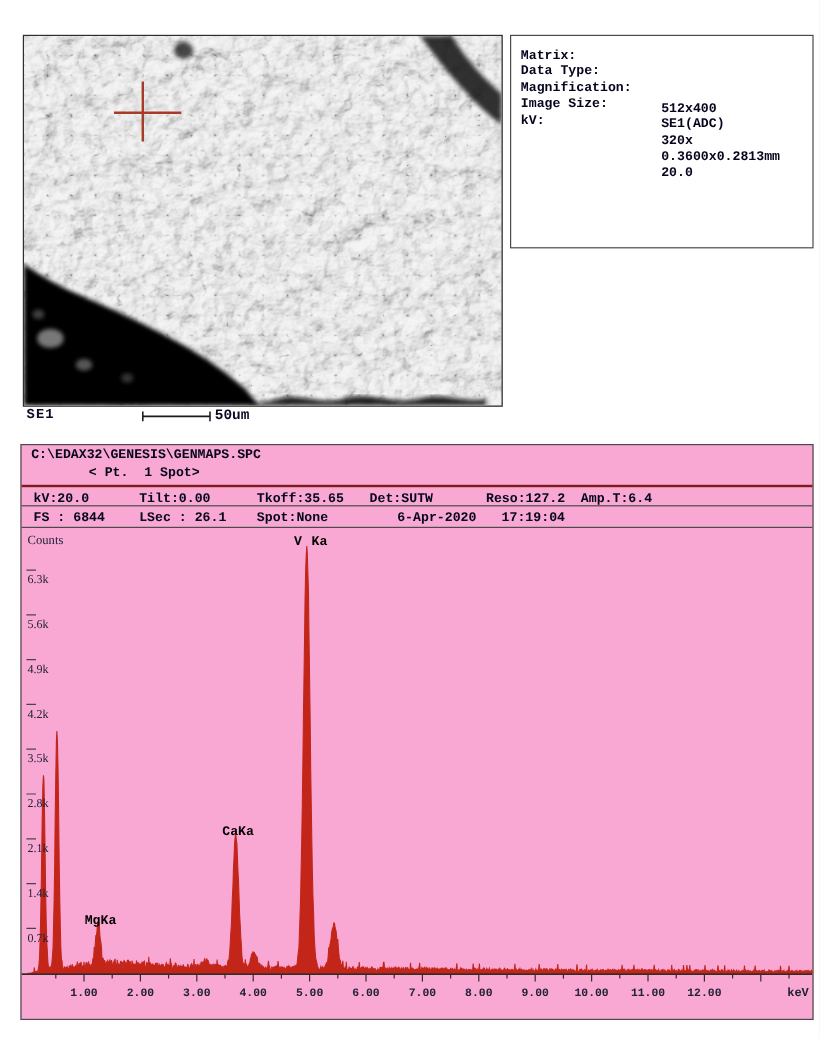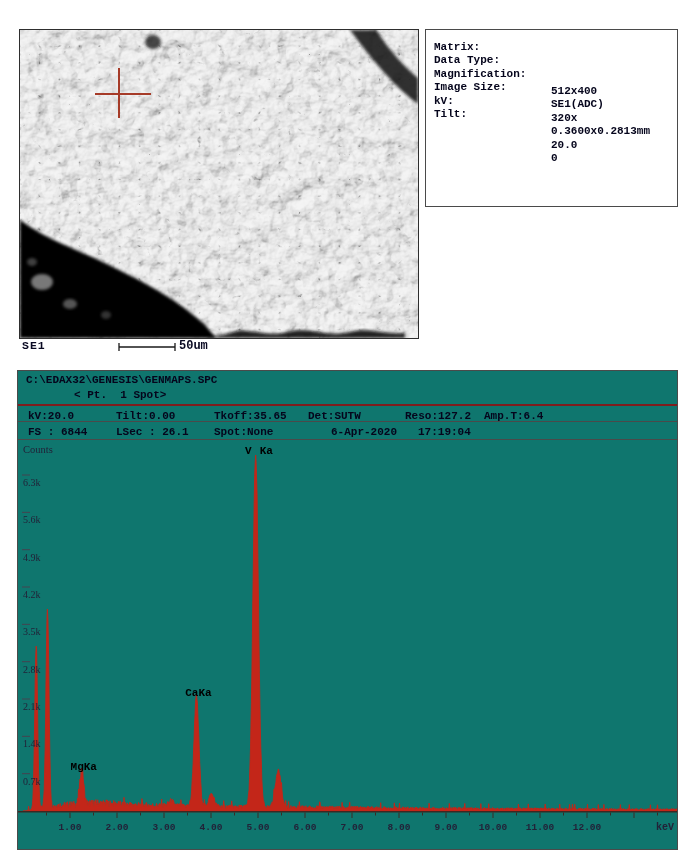--- a/index.html
+++ b/index.html
@@ -10,21 +10,21 @@
   .sem-caption{position:absolute;left:22px;top:339px;width:400px;height:16px;}
   .det-label{position:absolute;left:0;top:0;font:bold 11.5px "Liberation Mono",monospace;color:#0a0a23;letter-spacing:1px;}
   .scalebar-svg{position:absolute;left:96px;top:1px;}
   .scalebar-text{position:absolute;left:157px;top:0;font:bold 12px "Liberation Mono",monospace;color:#0a0a23;}
   
   .info-box{position:absolute;left:425px;top:29px;width:253px;height:178px;border:1px solid #4a4a4a;background:#fff;box-sizing:border-box;}
   .info-rows{position:absolute;left:8px;top:11px;right:4px;}
   .info-row{position:relative;height:13.4px;font:bold 11px "Liberation Mono",monospace;color:#05051c;white-space:pre;}
   .info-row .val{position:absolute;left:117px;top:0;margin-top:44px;}
   
-  .spectrum-panel{position:absolute;left:17px;top:370px;width:661px;height:480px;border:1px solid #4a4a4a;box-sizing:border-box;background:#0f766e;}
+  .spectrum-panel{position:absolute;left:17px;top:370px;width:661px;height:480px;border:1px solid #4a4a4a;box-sizing:border-box;background:#f9a8d4;}
   .sp-row{position:absolute;left:0;width:659px;font:bold 11px "Liberation Mono",monospace;color:#05051c;white-space:pre;}
   .sp-path{top:3px;left:8px;width:640px;}
   .sp-pt{top:18px;left:8px;width:640px;margin-left:48px;}
   .sp-acq{top:33px;height:16px;border-top:2px solid #7f1d1d;}
   .sp-status{top:50px;height:17px;border-top:1px solid #4a4a4a;}
   .sp-item{position:absolute;top:3.5px;}
   .spec-chart{position:absolute;left:0;top:68px;border-top:1px solid #4a4a4a;}
 </style>
 </head>
 <body>
@@ -86,21 +86,20 @@
     <span class="scalebar-text">50um</span>
   </div>
 
   <div class="info-box">
     <div class="info-rows" id="info-rows">
         <div class="info-row"><span>Matrix:</span><span class="val">512x400</span></div>
         <div class="info-row"><span>Data Type:</span><span class="val">SE1(ADC)</span></div>
         <div class="info-row"><span>Magnification:</span><span class="val">320x</span></div>
         <div class="info-row"><span>Image Size:</span><span class="val">0.3600x0.2813mm</span></div>
         <div class="info-row"><span>kV:</span><span class="val">20.0</span></div>
-        <div class="info-row"><span>Tilt:</span><span class="val">0</span></div>
       </div>
   </div>
 
   <div class="spectrum-panel">
     <div class="sp-row sp-path">C:\EDAX32\GENESIS\GENMAPS.SPC</div>
     <div class="sp-row sp-pt">&lt; Pt.  1 Spot&gt;</div>
     <div class="sp-row sp-acq" id="acq-row"><span class="sp-item" style="left: 10px;">kV:20.0</span><span class="sp-item" style="left: 98px;">Tilt:0.00</span><span class="sp-item" style="left: 196px;">Tkoff:35.65</span><span class="sp-item" style="left: 290px;">Det:SUTW</span><span class="sp-item" style="left: 387px;">Reso:127.2</span><span class="sp-item" style="left: 466px;">Amp.T:6.4</span></div>
     <div class="sp-row sp-status" id="status-row"><span class="sp-item" style="left: 10px;">FS : 6844</span><span class="sp-item" style="left: 98px;">LSec : 26.1</span><span class="sp-item" style="left: 196px;">Spot:None</span><span class="sp-item" style="left: 313px;">6-Apr-2020</span><span class="sp-item" style="left: 400px;">17:19:04</span></div>
     <svg class="spec-chart" id="spec-chart" width="659" height="411">
         <path d="M5.0,371L5.0,371.0L5.5,371.0L5.9,371.0L6.4,371.0L6.9,371.0L7.3,371.0L7.8,370.9L8.3,370.8L8.8,370.7L9.2,370.4L9.7,370.3L10.2,370.6L10.6,366.2L11.1,369.9L11.6,370.1L12.1,369.5L12.5,369.8L13.0,369.3L13.5,369.2L13.9,367.3L14.4,364.7L14.9,358.3L15.3,347.3L15.8,329.2L16.3,302.4L16.8,270.2L17.2,239.6L17.7,215.6L18.2,206.1L18.6,209.7L19.1,237.5L19.6,270.2L20.0,301.5L20.5,328.3L21.0,345.7L21.4,351.9L21.9,361.7L22.4,366.0L22.9,366.1L23.3,367.0L23.8,365.7L24.3,367.0L24.7,366.9L25.2,362.8L25.7,357.4L26.2,349.9L26.6,333.0L27.1,310.2L27.6,278.2L28.0,240.5L28.5,206.1L29.0,177.5L29.4,169.1L29.9,179.1L30.4,202.6L30.9,239.5L31.3,277.3L31.8,309.0L32.3,333.8L32.7,349.8L33.2,359.5L33.7,360.8L34.1,366.9L34.6,367.5L35.1,367.9L35.5,365.3L36.0,367.1L36.5,366.3L37.0,366.6L37.4,366.3L37.9,365.5L38.4,367.3L38.8,368.0L39.3,367.1L39.8,364.7L40.3,367.2L40.7,364.0L41.2,366.9L41.7,367.7L42.1,363.5L42.6,365.3L43.1,367.4L43.5,366.2L44.0,367.3L44.5,365.5L44.9,364.8L45.4,365.6L45.9,365.1L46.4,362.0L46.8,362.7L47.3,366.9L47.8,364.4L48.2,363.1L48.7,362.8L49.2,362.9L49.6,361.7L50.1,366.8L50.6,367.4L51.1,364.5L51.5,366.0L52.0,361.5L52.5,367.2L52.9,366.6L53.4,364.3L53.9,361.7L54.4,365.3L54.8,363.8L55.3,362.8L55.8,361.2L56.2,366.2L56.7,363.2L57.2,367.2L57.6,367.2L58.1,363.7L58.6,363.6L59.0,362.7L59.5,358.3L60.0,359.9L60.5,349.2L60.9,354.2L61.4,346.0L61.9,339.2L62.3,340.1L62.8,336.4L63.3,328.1L63.8,330.0L64.2,331.8L64.7,329.6L65.2,338.8L65.6,342.9L66.1,345.3L66.6,350.2L67.0,359.6L67.5,358.4L68.0,358.5L68.5,364.7L68.9,360.5L69.4,360.7L69.9,365.6L70.3,363.9L70.8,361.4L71.3,361.4L71.7,360.6L72.2,366.6L72.7,361.7L73.1,360.8L73.6,360.0L74.1,362.5L74.6,363.4L75.0,360.1L75.5,367.0L76.0,366.5L76.4,361.5L76.9,363.0L77.4,360.1L77.9,359.6L78.3,362.9L78.8,365.0L79.3,364.4L79.7,359.8L80.2,362.6L80.7,366.4L81.1,362.9L81.6,365.6L82.1,363.5L82.5,361.3L83.0,361.2L83.5,363.1L84.0,361.8L84.4,366.9L84.9,361.5L85.4,360.5L85.8,361.0L86.3,363.3L86.8,362.3L87.3,365.8L87.7,364.2L88.2,359.8L88.7,364.6L89.1,359.9L89.6,363.7L90.1,362.0L90.5,361.1L91.0,367.3L91.5,366.7L92.0,360.6L92.4,362.0L92.9,364.0L93.4,366.3L93.8,362.9L94.3,366.0L94.8,363.3L95.2,366.7L95.7,360.4L96.2,362.9L96.6,365.2L97.1,361.8L97.6,366.3L98.1,364.1L98.5,363.3L99.0,366.2L99.5,363.8L99.9,364.9L100.4,361.4L100.9,363.1L101.3,365.7L101.8,361.4L102.3,360.9L102.8,364.7L103.2,365.7L103.7,366.1L104.2,362.1L104.6,362.2L105.1,363.6L105.6,366.1L106.0,357.3L106.5,366.9L107.0,361.9L107.5,365.3L107.9,363.6L108.4,364.5L108.9,365.8L109.3,362.9L109.8,364.6L110.3,364.5L110.8,367.3L111.2,364.6L111.7,362.4L112.2,365.3L112.6,362.4L113.1,364.3L113.6,363.2L114.0,365.4L114.5,365.7L115.0,364.1L115.5,366.4L115.9,365.4L116.4,364.0L116.9,365.5L117.3,363.8L117.8,363.7L118.3,365.0L118.7,367.3L119.2,365.8L119.7,365.9L120.2,363.5L120.6,362.4L121.1,364.8L121.6,364.6L122.0,363.6L122.5,366.2L123.0,364.3L123.4,367.8L123.9,358.6L124.4,362.5L124.8,363.1L125.3,366.0L125.8,367.0L126.3,366.2L126.7,364.5L127.2,367.9L127.7,364.6L128.1,362.5L128.6,362.8L129.1,365.3L129.6,368.0L130.0,366.7L130.5,364.6L131.0,364.5L131.4,365.8L131.9,366.7L132.4,365.1L132.8,366.6L133.3,365.2L133.8,365.4L134.3,365.6L134.7,363.6L135.2,365.7L135.7,366.8L136.1,366.0L136.6,367.5L137.1,366.2L137.5,366.7L138.0,366.2L138.5,363.3L139.0,365.2L139.4,366.3L139.9,366.9L140.4,366.2L140.8,364.4L141.3,365.3L141.8,363.3L142.2,364.2L142.7,365.1L143.2,366.5L143.7,359.1L144.1,368.1L144.6,366.6L145.1,363.4L145.5,367.4L146.0,366.6L146.5,363.3L146.9,365.6L147.4,364.9L147.9,364.0L148.3,366.4L148.8,365.5L149.3,363.0L149.8,361.4L150.2,363.5L150.7,362.0L151.2,362.6L151.6,362.3L152.1,360.5L152.6,358.5L153.0,363.0L153.5,362.9L154.0,359.2L154.5,359.4L154.9,360.5L155.4,360.5L155.9,361.9L156.3,364.7L156.8,363.9L157.3,365.7L157.8,363.9L158.2,364.1L158.7,364.7L159.2,363.9L159.6,363.6L160.1,366.3L160.6,364.4L161.0,363.8L161.5,366.8L162.0,363.5L162.5,366.7L162.9,359.7L163.4,365.5L163.9,363.8L164.3,364.0L164.8,364.7L165.3,366.9L165.7,364.1L166.2,366.1L166.7,365.7L167.2,365.6L167.6,367.5L168.1,367.2L168.6,365.1L169.0,364.9L169.5,366.1L170.0,364.2L170.4,366.1L170.9,365.7L171.4,364.6L171.8,361.1L172.3,360.0L172.8,359.9L173.3,354.9L173.7,349.4L174.2,339.8L174.7,332.6L175.1,323.8L175.6,308.4L176.1,299.0L176.5,284.7L177.0,275.3L177.5,262.6L178.0,257.5L178.4,254.6L178.9,259.4L179.4,262.6L179.8,273.0L180.3,285.8L180.8,295.2L181.3,310.4L181.7,322.4L182.2,330.8L182.7,341.8L183.1,346.9L183.6,356.8L184.1,360.8L184.5,362.4L185.0,365.0L185.5,362.9L186.0,366.1L186.4,359.5L186.9,364.7L187.4,363.8L187.8,364.9L188.3,365.9L188.8,365.2L189.2,364.4L189.7,363.2L190.2,362.3L190.7,358.8L191.1,358.0L191.6,355.4L192.1,354.6L192.5,356.6L193.0,353.2L193.5,353.7L193.9,353.8L194.4,355.0L194.9,355.4L195.3,359.1L195.8,357.0L196.3,357.9L196.8,361.2L197.2,362.8L197.7,364.6L198.2,362.9L198.6,363.1L199.1,366.3L199.6,365.1L200.1,364.2L200.5,365.0L201.0,366.2L201.5,365.7L201.9,367.1L202.4,366.9L202.9,367.2L203.3,365.5L203.8,368.6L204.3,367.3L204.8,366.1L205.2,365.0L205.7,360.7L206.2,365.2L206.6,365.1L207.1,368.5L207.6,368.3L208.0,367.7L208.5,365.5L209.0,368.6L209.4,366.2L209.9,366.0L210.4,365.7L210.9,365.7L211.3,367.8L211.8,364.9L212.3,368.7L212.7,365.1L213.2,365.6L213.7,360.9L214.2,365.3L214.6,365.6L215.1,367.0L215.6,368.5L216.0,365.9L216.5,366.5L217.0,365.7L217.4,365.9L217.9,366.0L218.4,366.9L218.8,367.8L219.3,366.4L219.8,367.2L220.3,368.3L220.7,367.6L221.2,364.9L221.7,366.9L222.1,366.2L222.6,365.0L223.1,367.5L223.6,365.1L224.0,368.8L224.5,367.1L225.0,366.1L225.4,365.9L225.9,365.6L226.4,365.3L226.8,365.5L227.3,366.6L227.8,364.8L228.3,365.6L228.7,364.5L229.2,365.0L229.7,362.1L230.1,358.2L230.6,353.3L231.1,349.8L231.5,338.5L232.0,324.0L232.5,307.9L232.9,286.5L233.4,262.7L233.9,231.8L234.4,196.2L234.8,160.8L235.3,126.8L235.8,91.1L236.2,60.4L236.7,35.4L237.2,22.5L237.7,15.1L238.1,21.9L238.6,38.1L239.1,55.2L239.5,90.6L240.0,125.3L240.5,162.1L240.9,199.1L241.4,232.7L241.9,263.1L242.3,286.5L242.8,307.6L243.3,320.2L243.8,339.1L244.2,346.2L244.7,354.0L245.2,359.2L245.6,360.5L246.1,362.5L246.6,365.7L247.1,366.1L247.5,368.0L248.0,367.8L248.5,368.5L248.9,367.1L249.4,365.4L249.9,367.4L250.3,366.9L250.8,365.8L251.3,367.6L251.8,366.9L252.2,365.5L252.7,367.8L253.2,363.7L253.6,365.2L254.1,361.8L254.6,363.7L255.0,361.8L255.5,357.0L256.0,349.3L256.4,352.1L256.9,347.7L257.4,345.0L257.9,342.4L258.3,337.7L258.8,334.8L259.3,333.4L259.7,332.2L260.2,329.1L260.7,329.3L261.2,332.4L261.6,334.6L262.1,336.0L262.6,341.7L263.0,344.3L263.5,342.5L264.0,350.2L264.4,354.8L264.9,359.7L265.4,359.8L265.8,361.5L266.3,363.9L266.8,364.1L267.3,364.0L267.7,360.6L268.2,367.2L268.7,367.1L269.1,368.4L269.6,365.5L270.1,368.2L270.6,361.5L271.0,367.3L271.5,368.5L272.0,368.0L272.4,368.8L272.9,365.5L273.4,367.7L273.8,368.0L274.3,366.8L274.8,367.2L275.3,367.4L275.7,366.3L276.2,368.6L276.7,366.4L277.1,367.7L277.6,367.7L278.1,367.4L278.5,368.6L279.0,368.1L279.5,367.6L279.9,365.6L280.4,367.9L280.9,366.5L281.4,361.7L281.8,366.0L282.3,367.2L282.8,368.2L283.2,366.2L283.7,366.0L284.2,365.7L284.7,366.0L285.1,365.8L285.6,367.8L286.1,368.1L286.5,366.6L287.0,367.4L287.5,367.5L287.9,365.7L288.4,367.9L288.9,367.4L289.3,367.8L289.8,368.2L290.3,366.8L290.8,367.0L291.2,368.3L291.7,365.8L292.2,366.1L292.6,366.6L293.1,368.3L293.6,367.4L294.1,367.4L294.5,367.2L295.0,367.5L295.5,369.1L295.9,369.0L296.4,369.1L296.9,367.4L297.3,368.9L297.8,368.0L298.3,368.6L298.8,365.7L299.2,368.6L299.7,366.1L300.2,366.2L300.6,366.6L301.1,366.2L301.6,361.9L302.0,361.9L302.5,367.1L303.0,368.5L303.4,366.4L303.9,368.9L304.4,368.1L304.9,366.4L305.3,368.2L305.8,368.8L306.3,366.5L306.7,367.7L307.2,367.8L307.7,366.9L308.2,368.0L308.6,366.5L309.1,367.4L309.6,367.1L310.0,366.8L310.5,369.1L311.0,366.5L311.4,367.7L311.9,365.9L312.4,366.8L312.8,367.6L313.3,367.5L313.8,366.2L314.3,366.0L314.7,366.6L315.2,366.8L315.7,368.3L316.1,368.7L316.6,366.9L317.1,368.2L317.6,367.3L318.0,366.4L318.5,367.2L319.0,368.8L319.4,368.4L319.9,366.0L320.4,368.9L320.8,367.6L321.3,366.2L321.8,366.5L322.3,368.0L322.7,368.0L323.2,368.3L323.7,367.6L324.1,362.3L324.6,367.9L325.1,368.5L325.5,366.3L326.0,368.8L326.5,367.5L326.9,367.9L327.4,368.2L327.9,368.1L328.4,368.2L328.8,367.5L329.3,367.5L329.8,368.1L330.2,368.1L330.7,366.6L331.2,366.8L331.7,362.3L332.1,367.4L332.6,367.6L333.1,368.5L333.5,366.3L334.0,367.0L334.5,366.7L334.9,368.4L335.4,367.1L335.9,366.3L336.3,369.0L336.8,366.9L337.3,366.2L337.8,367.9L338.2,366.5L338.7,369.0L339.2,368.4L339.6,366.2L340.1,368.7L340.6,367.7L341.1,367.6L341.5,369.3L342.0,366.6L342.5,366.7L342.9,366.7L343.4,367.5L343.9,368.0L344.3,366.8L344.8,368.7L345.3,367.3L345.8,369.3L346.2,367.4L346.7,366.9L347.2,368.1L347.6,368.3L348.1,367.5L348.6,367.9L349.0,368.6L349.5,366.5L350.0,369.1L350.4,366.4L350.9,367.8L351.4,367.4L351.9,369.3L352.3,366.9L352.8,367.5L353.3,367.3L353.7,366.5L354.2,366.7L354.7,368.4L355.2,367.9L355.6,368.1L356.1,368.5L356.6,368.0L357.0,368.1L357.5,367.1L358.0,368.3L358.4,368.6L358.9,366.6L359.4,369.1L359.8,368.9L360.3,367.7L360.8,367.5L361.3,368.7L361.7,369.0L362.2,366.8L362.7,362.7L363.1,368.2L363.6,369.2L364.1,368.4L364.6,369.4L365.0,368.1L365.5,367.6L366.0,366.5L366.4,366.9L366.9,367.2L367.4,368.2L367.8,367.6L368.3,369.4L368.8,367.8L369.3,368.8L369.7,369.2L370.2,368.0L370.7,367.6L371.1,369.2L371.6,369.2L372.1,368.1L372.5,367.8L373.0,368.3L373.5,368.0L373.9,369.5L374.4,368.2L374.9,369.4L375.4,368.3L375.8,369.1L376.3,362.9L376.8,368.3L377.2,366.8L377.7,366.8L378.2,367.5L378.7,367.4L379.1,369.2L379.6,369.1L380.1,367.8L380.5,369.5L381.0,368.3L381.5,363.0L381.9,367.9L382.4,368.6L382.9,368.2L383.4,368.0L383.8,368.5L384.3,368.1L384.8,366.8L385.2,367.8L385.7,367.0L386.2,368.5L386.6,368.4L387.1,369.2L387.6,367.2L388.1,368.8L388.5,367.8L389.0,368.3L389.5,367.7L389.9,366.8L390.4,369.2L390.9,369.5L391.3,368.6L391.8,368.0L392.3,369.4L392.8,367.1L393.2,369.3L393.7,368.5L394.2,367.5L394.6,367.5L395.1,367.6L395.6,369.0L396.0,368.1L396.5,369.5L397.0,369.2L397.4,367.1L397.9,369.4L398.4,367.2L398.9,368.5L399.3,367.8L399.8,369.1L400.3,368.7L400.7,368.7L401.2,368.3L401.7,368.9L402.1,367.4L402.6,366.9L403.1,368.4L403.6,369.3L404.0,368.6L404.5,367.6L405.0,367.3L405.4,367.8L405.9,369.3L406.4,368.2L406.9,368.3L407.3,369.2L407.8,368.2L408.3,367.9L408.7,368.4L409.2,367.9L409.7,368.4L410.1,368.5L410.6,368.7L411.1,363.2L411.6,368.5L412.0,369.4L412.5,368.1L413.0,369.6L413.4,369.4L413.9,368.0L414.4,367.6L414.8,368.8L415.3,367.2L415.8,369.4L416.3,368.4L416.7,367.7L417.2,368.4L417.7,369.2L418.1,368.9L418.6,368.2L419.1,369.3L419.5,368.6L420.0,369.4L420.5,368.8L420.9,368.4L421.4,369.2L421.9,368.8L422.4,368.7L422.8,367.9L423.3,368.2L423.8,368.8L424.2,368.5L424.7,367.2L425.2,368.7L425.6,369.0L426.1,367.8L426.6,369.4L427.1,369.6L427.5,368.9L428.0,369.1L428.5,367.6L428.9,369.2L429.4,368.4L429.9,368.5L430.4,368.5L430.8,368.5L431.3,363.4L431.8,367.3L432.2,368.8L432.7,368.1L433.2,367.6L433.6,368.2L434.1,369.6L434.6,368.5L435.1,367.3L435.5,367.6L436.0,367.3L436.5,369.1L436.9,368.1L437.4,367.2L437.9,367.5L438.3,368.0L438.8,368.6L439.3,369.3L439.8,369.4L440.2,367.5L440.7,368.3L441.2,367.5L441.6,368.4L442.1,367.6L442.6,368.2L443.0,368.1L443.5,369.3L444.0,369.0L444.4,369.2L444.9,367.5L445.4,367.7L445.9,368.2L446.3,368.2L446.8,363.4L447.3,368.7L447.7,368.2L448.2,367.9L448.7,369.1L449.1,369.3L449.6,368.0L450.1,367.6L450.6,368.6L451.0,368.3L451.5,368.1L452.0,368.1L452.4,367.8L452.9,368.2L453.4,369.1L453.9,367.4L454.3,369.2L454.8,369.3L455.3,369.1L455.7,368.0L456.2,369.0L456.7,368.3L457.1,369.0L457.6,367.5L458.1,368.2L458.6,369.0L459.0,369.5L459.5,367.9L460.0,368.4L460.4,368.5L460.9,369.4L461.4,369.3L461.8,369.1L462.3,368.7L462.8,363.6L463.3,368.4L463.7,369.6L464.2,369.3L464.7,369.7L465.1,368.0L465.6,368.3L466.1,367.6L466.5,367.5L467.0,368.8L467.5,368.6L467.9,369.2L468.4,369.4L468.9,368.0L469.4,368.4L469.8,368.9L470.3,368.9L470.8,363.7L471.2,369.5L471.7,369.4L472.2,368.9L472.6,368.4L473.1,368.7L473.6,368.8L474.1,369.8L474.5,367.5L475.0,369.3L475.5,369.6L475.9,368.0L476.4,369.1L476.9,369.4L477.4,369.2L477.8,368.7L478.3,369.3L478.8,368.5L479.2,369.2L479.7,367.9L480.2,369.4L480.6,369.1L481.1,369.4L481.6,368.9L482.1,369.0L482.5,368.2L483.0,369.2L483.5,369.0L483.9,368.0L484.4,368.1L484.9,368.0L485.3,369.7L485.8,369.2L486.3,368.7L486.8,368.5L487.2,369.2L487.7,368.6L488.2,368.6L488.6,367.8L489.1,369.4L489.6,368.2L490.0,368.4L490.5,368.0L491.0,368.4L491.4,368.7L491.9,368.5L492.4,367.8L492.9,368.9L493.3,368.9L493.8,367.8L494.3,367.9L494.7,369.6L495.2,368.7L495.7,369.8L496.1,368.6L496.6,368.8L497.1,368.8L497.6,368.1L498.0,369.2L498.5,369.3L499.0,368.1L499.4,368.6L499.9,369.6L500.4,364.0L500.9,368.8L501.3,367.7L501.8,367.9L502.3,369.2L502.7,367.9L503.2,369.5L503.7,369.5L504.1,369.8L504.6,368.4L505.1,369.3L505.6,367.8L506.0,368.4L506.5,368.3L507.0,368.4L507.4,368.8L507.9,368.2L508.4,368.7L508.8,368.5L509.3,367.9L509.8,369.8L510.3,363.9L510.7,368.6L511.2,368.3L511.7,368.1L512.1,369.4L512.6,368.6L513.1,367.8L513.5,368.5L514.0,368.9L514.5,368.0L515.0,369.6L515.4,368.8L515.9,369.6L516.4,367.8L516.8,369.0L517.3,367.8L517.8,369.5L518.2,369.4L518.7,368.2L519.2,368.1L519.6,369.0L520.1,368.1L520.6,368.5L521.1,369.5L521.5,368.7L522.0,368.3L522.5,368.2L522.9,367.8L523.4,368.2L523.9,369.5L524.4,368.2L524.8,368.1L525.3,368.6L525.8,369.7L526.2,368.1L526.7,367.9L527.2,364.0L527.6,368.2L528.1,368.0L528.6,368.4L529.1,368.7L529.5,369.6L530.0,368.8L530.5,369.2L530.9,367.9L531.4,369.4L531.9,369.8L532.3,369.9L532.8,368.8L533.3,369.9L533.8,368.0L534.2,368.2L534.7,369.5L535.2,368.2L535.6,369.5L536.1,368.6L536.6,369.2L537.0,369.7L537.5,369.6L538.0,369.2L538.4,368.3L538.9,368.4L539.4,368.3L539.9,368.5L540.3,369.1L540.8,369.1L541.3,369.6L541.7,364.1L542.2,368.3L542.7,368.8L543.1,368.5L543.6,369.7L544.1,368.2L544.6,369.5L545.0,369.4L545.5,368.8L546.0,369.9L546.4,369.2L546.9,369.2L547.4,367.9L547.9,368.3L548.3,368.4L548.8,369.1L549.3,369.9L549.7,369.8L550.2,368.6L550.7,369.9L551.1,369.1L551.6,364.3L552.1,368.9L552.6,368.9L553.0,368.8L553.5,369.0L554.0,369.2L554.4,364.2L554.9,368.1L555.4,368.1L555.8,368.2L556.3,369.2L556.8,364.3L557.3,369.7L557.7,368.7L558.2,369.0L558.7,369.4L559.1,369.9L559.6,369.7L560.1,369.4L560.5,368.6L561.0,368.8L561.5,368.2L561.9,369.8L562.4,368.1L562.9,368.2L563.4,369.8L563.8,369.5L564.3,368.3L564.8,369.3L565.2,369.7L565.7,369.4L566.2,368.6L566.6,369.1L567.1,369.5L567.6,368.2L568.1,368.3L568.5,369.5L569.0,369.8L569.5,364.3L569.9,369.0L570.4,369.4L570.9,368.6L571.4,369.2L571.8,369.1L572.3,369.4L572.8,369.0L573.2,369.7L573.7,370.0L574.2,368.3L574.6,368.3L575.1,369.4L575.6,368.1L576.1,369.3L576.5,369.8L577.0,368.2L577.5,368.9L577.9,369.8L578.4,369.3L578.9,370.0L579.3,369.4L579.8,368.9L580.3,364.5L580.8,368.4L581.2,368.8L581.7,369.0L582.2,370.0L582.6,369.5L583.1,368.3L583.6,369.2L584.0,368.4L584.5,369.3L585.0,369.8L585.4,369.5L585.9,364.4L586.4,369.9L586.9,369.5L587.3,369.3L587.8,369.4L588.3,369.7L588.7,368.4L589.2,369.6L589.7,368.7L590.1,369.4L590.6,369.7L591.1,369.3L591.6,368.3L592.0,369.4L592.5,369.1L593.0,370.0L593.4,368.2L593.9,369.0L594.4,369.3L594.9,369.8L595.3,369.4L595.8,368.5L596.3,369.4L596.7,369.7L597.2,369.8L597.7,368.8L598.1,369.6L598.6,369.9L599.1,369.5L599.6,369.2L600.0,369.2L600.5,368.7L601.0,369.6L601.4,369.0L601.9,369.4L602.4,364.6L602.8,369.2L603.3,368.4L603.8,369.7L604.3,368.9L604.7,369.2L605.2,369.0L605.7,368.6L606.1,369.2L606.6,369.5L607.1,369.2L607.5,369.1L608.0,369.6L608.5,370.1L608.9,369.6L609.4,369.9L609.9,368.4L610.4,368.8L610.8,369.1L611.3,364.6L611.8,369.2L612.2,369.4L612.7,368.9L613.2,369.6L613.6,369.6L614.1,368.9L614.6,368.7L615.1,369.5L615.5,369.4L616.0,369.5L616.5,368.9L616.9,369.3L617.4,368.7L617.9,368.9L618.4,369.7L618.8,368.5L619.3,369.8L619.8,369.6L620.2,369.9L620.7,369.9L621.2,369.5L621.6,370.0L622.1,370.1L622.6,368.6L623.1,369.6L623.5,368.6L624.0,369.7L624.5,369.2L624.9,368.8L625.4,369.2L625.9,369.7L626.3,369.9L626.8,369.9L627.3,369.6L627.8,368.8L628.2,369.6L628.7,369.8L629.2,369.1L629.6,368.7L630.1,370.1L630.6,368.8L631.0,368.7L631.5,369.2L632.0,369.2L632.4,364.8L632.9,369.1L633.4,369.6L633.9,369.1L634.3,370.0L634.8,369.2L635.3,368.6L635.7,370.1L636.2,369.9L636.7,369.6L637.1,369.5L637.6,369.2L638.1,369.0L638.6,368.6L639.0,369.4L639.5,364.8L640.0,369.3L640.4,369.2L640.9,370.1L641.4,369.2L641.9,368.7L642.3,369.0L642.8,369.3L643.3,369.6L643.7,369.5L644.2,369.2L644.7,369.2L645.1,369.2L645.6,369.8L646.1,368.7L646.6,370.1L647.0,370.0L647.5,369.4L648.0,369.0L648.4,368.7L648.9,369.2L649.4,368.8L649.8,369.4L650.3,369.5L650.8,369.4L651.3,369.1L651.7,370.1L652.2,369.4L652.7,369.6L653.1,368.7L653.6,368.7L654.1,370.0L654.5,369.2L655.0,368.8L655.5,368.7L655.9,369.7L656.4,369.1L656.9,369.1L657.4,370.1L657.8,369.6L658.3,368.7L658.8,369.6L659.0,369.4L659.0,368.8L659,371Z" fill="#c32619" stroke="#c32619" stroke-width="0.9"></path>

